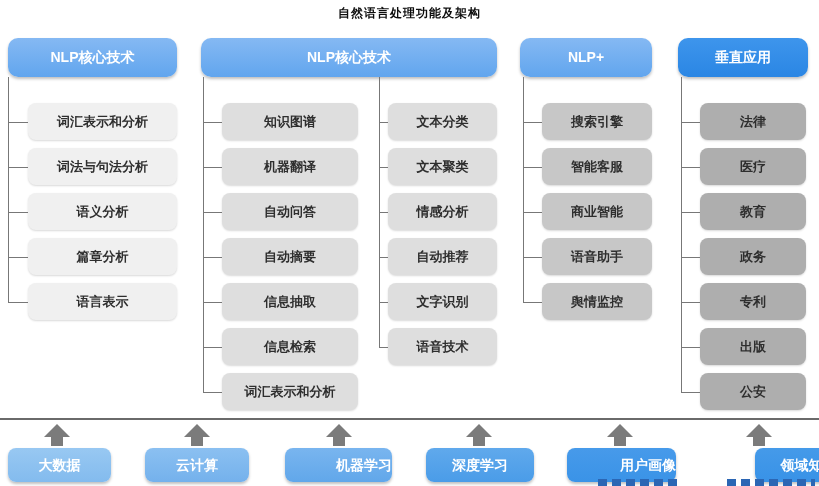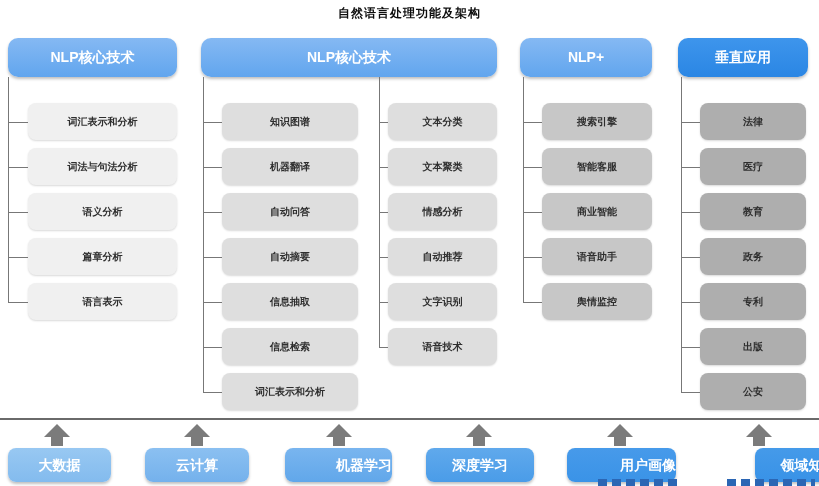--- a/index.html
+++ b/index.html
@@ -16,21 +16,21 @@
     position:absolute;top:0;left:0;right:0;height:39px;border-radius:10px;
     color:#ffffff;font-size:14px;font-weight:600;text-align:center;line-height:39px;
     background:linear-gradient(180deg,#85b9f3,#61a5ee);
     box-shadow:0 2px 3px rgba(0,0,0,.25);
   }
   .header.dark{background:linear-gradient(180deg,#3e95ec,#2a86e4);}
   .vline{position:absolute;top:39px;width:1px;background:#777;}
   .stack{position:absolute;top:65px;display:flex;flex-direction:column;gap:8px;}
   .node{
     position:relative;height:37px;line-height:37px;border-radius:8px;
-    text-align:center;font-size:10px;font-weight:600;color:#2e2e2e;
+    text-align:center;font-size:13px;font-weight:600;color:#2e2e2e;
     box-shadow:0 1px 2px rgba(0,0,0,.15);
   }
   .node::before{content:"";position:absolute;top:50%;height:1px;background:#777;}
   .b20::before{left:-20px;width:20px;}
   .b19::before{left:-19px;width:19px;}
   .b9::before{left:-9px;width:9px;}
   .shade1{background:#f0f0f0;}
   .shade2{background:#dedede;}
   .shade3{background:#c7c7c7;}
   .shade4{background:#aeaeae;}

